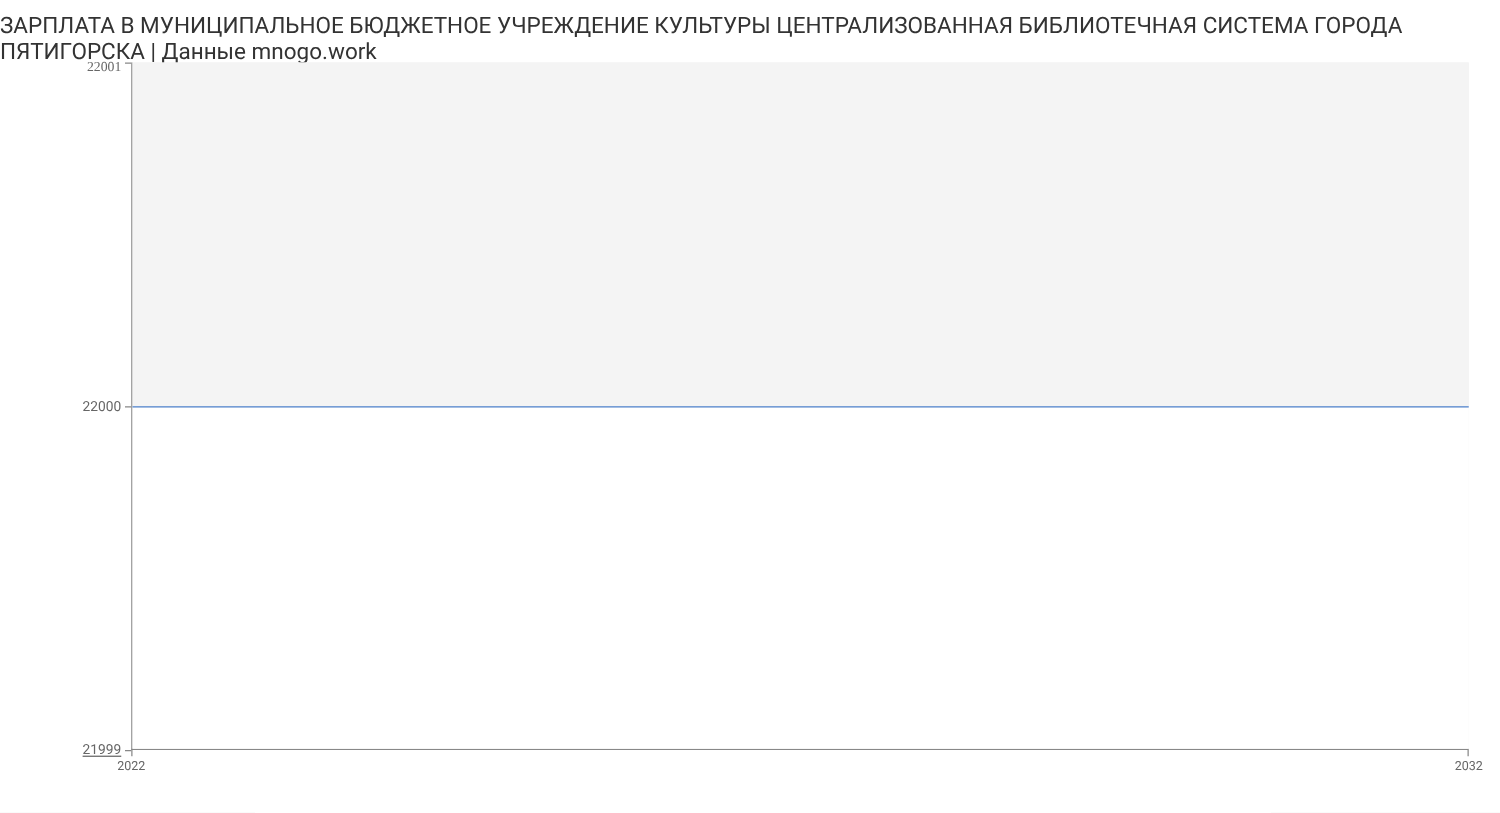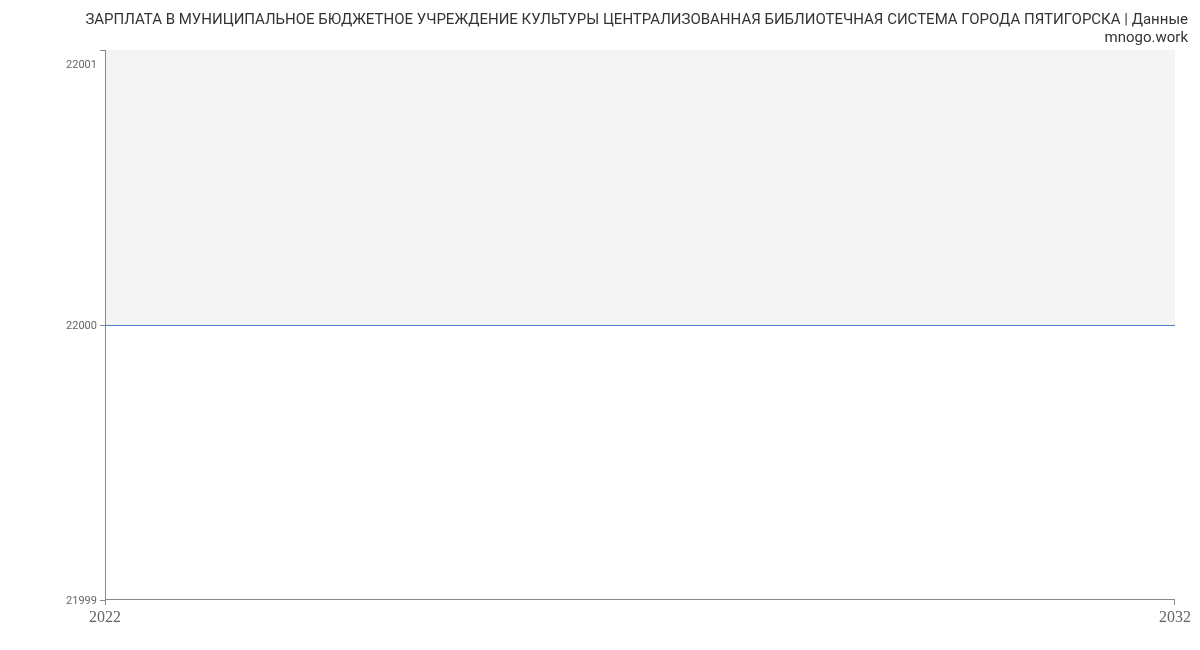--- a/index.html
+++ b/index.html
@@ -8,23 +8,23 @@
       box-sizing: border-box;
     }
     body {
       font-family: -apple-system, BlinkMacSystemFont, "Segoe UI", Roboto, Helvetica, Arial, sans-serif;
       background: #ffffff;
       width: 1200px;
       height: 650px;
       position: relative;
     }
     .chart-title {
-      font-size: 15px;
+      font-size: 18px;
       color: #333;
-      text-align: right;
+      text-align: left;
       padding: 10px 12px 0 0;
       font-weight: 400;
     }
     .chart-container {
       position: absolute;
       left: 105px;
       top: 50px;
       width: 1070px;
       height: 550px;
     }
@@ -66,36 +66,37 @@
     .y-tick-label {
       position: absolute;
       right: 100%;
       margin-right: 8px;
       font-size: 11px;
       color: #666;
       transform: translateY(-50%);
       white-space: nowrap;
     }
     .y-tick-top {
-      top: 14px;
+      top: 4px;
+      font-family: Liberation Serif, serif;
     }
     .y-tick-mid {
       top: 50%;
       text-align: right;
     }
     .y-tick-bot {
       top: 100%;
+      text-decoration: underline;
     }
     .x-tick-label {
       position: absolute;
       top: 100%;
       margin-top: 8px;
-      font-size: 16px;
+      font-size: 10px;
       color: #666;
-      font-family: Liberation Serif, serif;
     }
     .x-tick-left {
       left: 0;
       transform: translateX(-50%);
     }
     .x-tick-right {
       right: 0;
       transform: translateX(50%);
     }
     .tick-mark-y {

